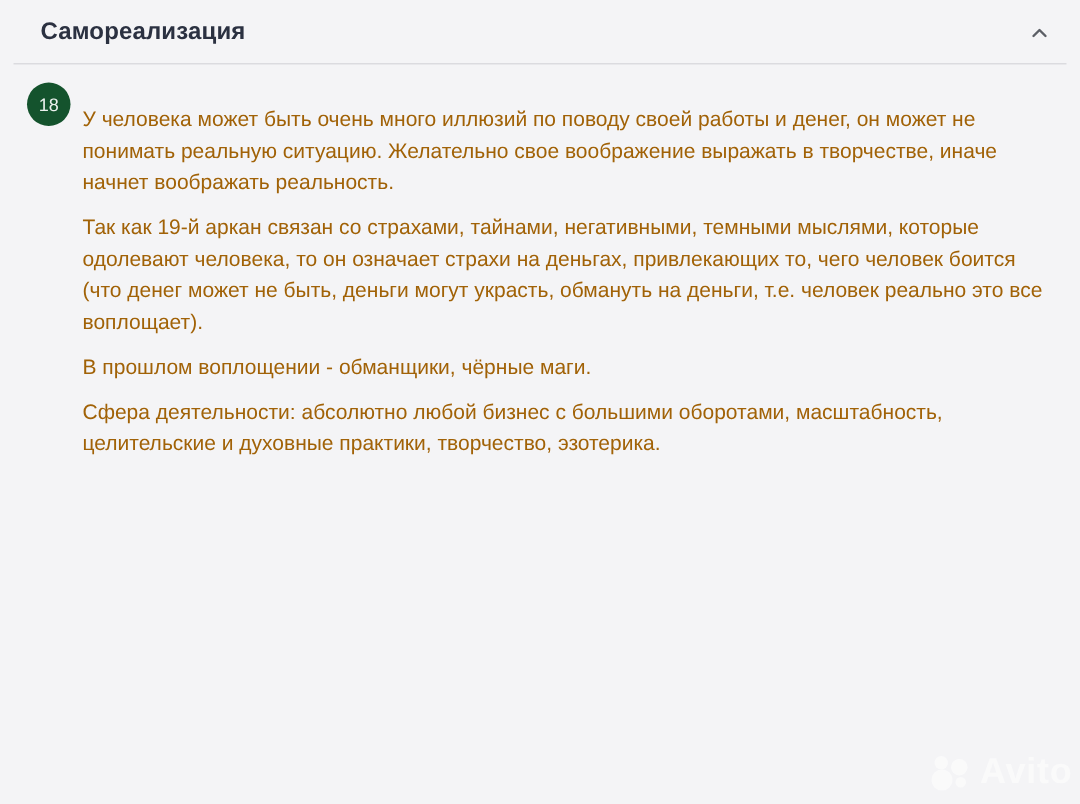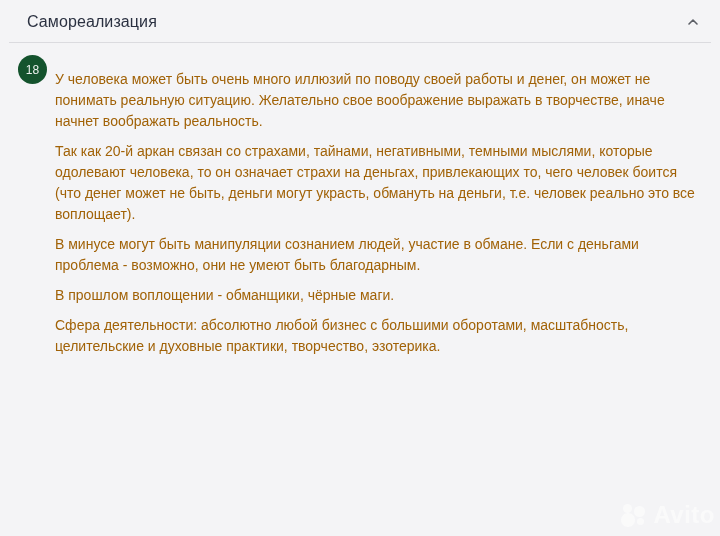--- a/index.html
+++ b/index.html
@@ -14,21 +14,21 @@
   }
   .header {
     display: flex;
     align-items: center;
     justify-content: space-between;
     padding: 13px 16px 11px 27px;
     cursor: pointer;
   }
   .header-title {
     font-size: 16px;
-    font-weight: 400;
+    font-weight: 700;
     color: #2b3141;
     letter-spacing: 0.1px;
   }
   .chevron-btn {
     background: none;
     border: none;
     padding: 2px 4px;
     cursor: pointer;
     display: flex;
     align-items: center;
@@ -109,22 +109,21 @@
   </button>
 </div>
 
 <div class="divider"></div>
 
 <div class="content">
   <div class="badge">18</div>
   <div class="paragraphs">
 
   <p>У человека может быть очень много иллюзий по поводу своей работы и денег, он может не понимать реальную ситуацию. Желательно свое воображение выражать в творчестве, иначе начнет воображать реальность.</p>
-      <p>Так как 20-й аркан связан со страхами, тайнами, негативными, темными мыслями, которые одолевают человека, то он означает страхи на деньгах, привлекающих то, чего человек боится (что денег может не быть, деньги могут украсть, обмануть на деньги, т.е. человек реально это все воплощает).</p>
-      <p>В минусе могут быть манипуляции сознанием людей, участие в обмане. Если с деньгами проблема - возможно, они не умеют быть благодарным.</p>
+      <p>Так как 19-й аркан связан со страхами, тайнами, негативными, темными мыслями, которые одолевают человека, то он означает страхи на деньгах, привлекающих то, чего человек боится (что денег может не быть, деньги могут украсть, обмануть на деньги, т.е. человек реально это все воплощает).</p>
       <p>В прошлом воплощении - обманщики, чёрные маги.</p>
       <p>Сфера деятельности: абсолютно любой бизнес с большими оборотами, масштабность, целительские и духовные практики, творчество, эзотерика.</p>
     </div>
 </div>
 
 <div class="watermark">
   <span class="wm-dots">
     <span class="wm-dot-small"></span>
     <span class="wm-dot-large"></span>
     <span class="wm-dot-medium"></span>

